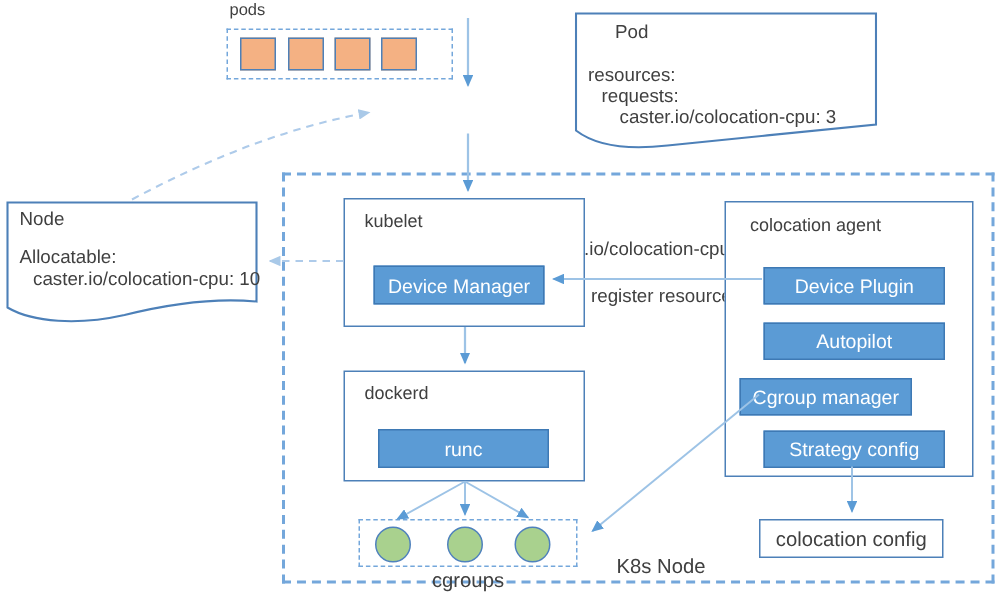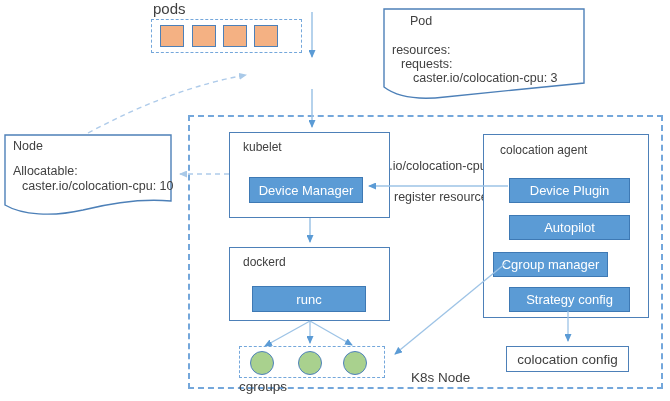--- a/index.html
+++ b/index.html
@@ -1,20 +1,20 @@
 <!DOCTYPE html>
 <html><head>
 <meta charset="utf-8">
 <style>
   html,body{margin:0;padding:0;background:#fff;}
   .canvas{
     position:relative;width:670px;height:401px;background:#fff;
     font-family:"Liberation Sans",sans-serif;color:#404040;overflow:hidden;
   }
-  .lbl{position:absolute;white-space:nowrap;font-size:15px;line-height:1.1;}
+  .lbl{position:absolute;white-space:nowrap;font-size:11px;line-height:1.1;}
   .box{position:absolute;background:#fff;border:1.4px solid #4d80b8;box-sizing:border-box;}
   .rounded{border-radius:9px;display:flex;align-items:center;justify-content:center;font-size:14px;}
   .blue{
     position:absolute;background:#5B9BD5;border:1px solid #3E79B4;color:#fff;
     display:flex;align-items:center;justify-content:center;font-size:13px;box-sizing:border-box;
   }
   .dashedbox{position:absolute;border:2px dashed #74A7DB;box-sizing:border-box;}
   .thindash{border-width:1.5px;}
   .pod-sq{position:absolute;top:5px;width:24px;height:22px;background:#F4B183;border:1.4px solid #4d80b8;box-sizing:border-box;}
   .circle{position:absolute;top:4px;width:24px;height:24px;border-radius:50%;background:#A9D18E;border:1.5px solid #4f81bd;box-sizing:border-box;}
@@ -74,21 +74,21 @@
     <div class="blue" style="left:22px;top:38px;width:114px;height:26px;">
       <span>runc</span>
     </div>
   </div>
 
   <div class="dashedbox thindash layer" style="left:239px;top:346px;width:146px;height:32px;">
     <div class="circle" style="left:10px;"></div>
     <div class="circle" style="left:58px;"></div>
     <div class="circle" style="left:103px;"></div>
   </div>
-  <div class="lbl small" style="left:239px;top:380px;width:146px;text-align:left;">cgroups</div>
+  <div class="lbl small" style="left:239px;top:380px;width:146px;text-align:center;">cgroups</div>
 
   <div class="lbl small" style="left:411px;top:371px;">K8s Node</div>
 
   <div class="box layer" style="left:483px;top:134px;width:166px;height:184px;">
     <div class="boxtitle" style="left:16px;top:8px;">colocation agent</div>
     <div class="blue" style="left:25px;top:43px;width:121px;height:25px;">
       <span>Device Plugin</span>
     </div>
     <div class="blue" style="left:25px;top:80px;width:121px;height:25px;">
       <span>Autopilot</span>

